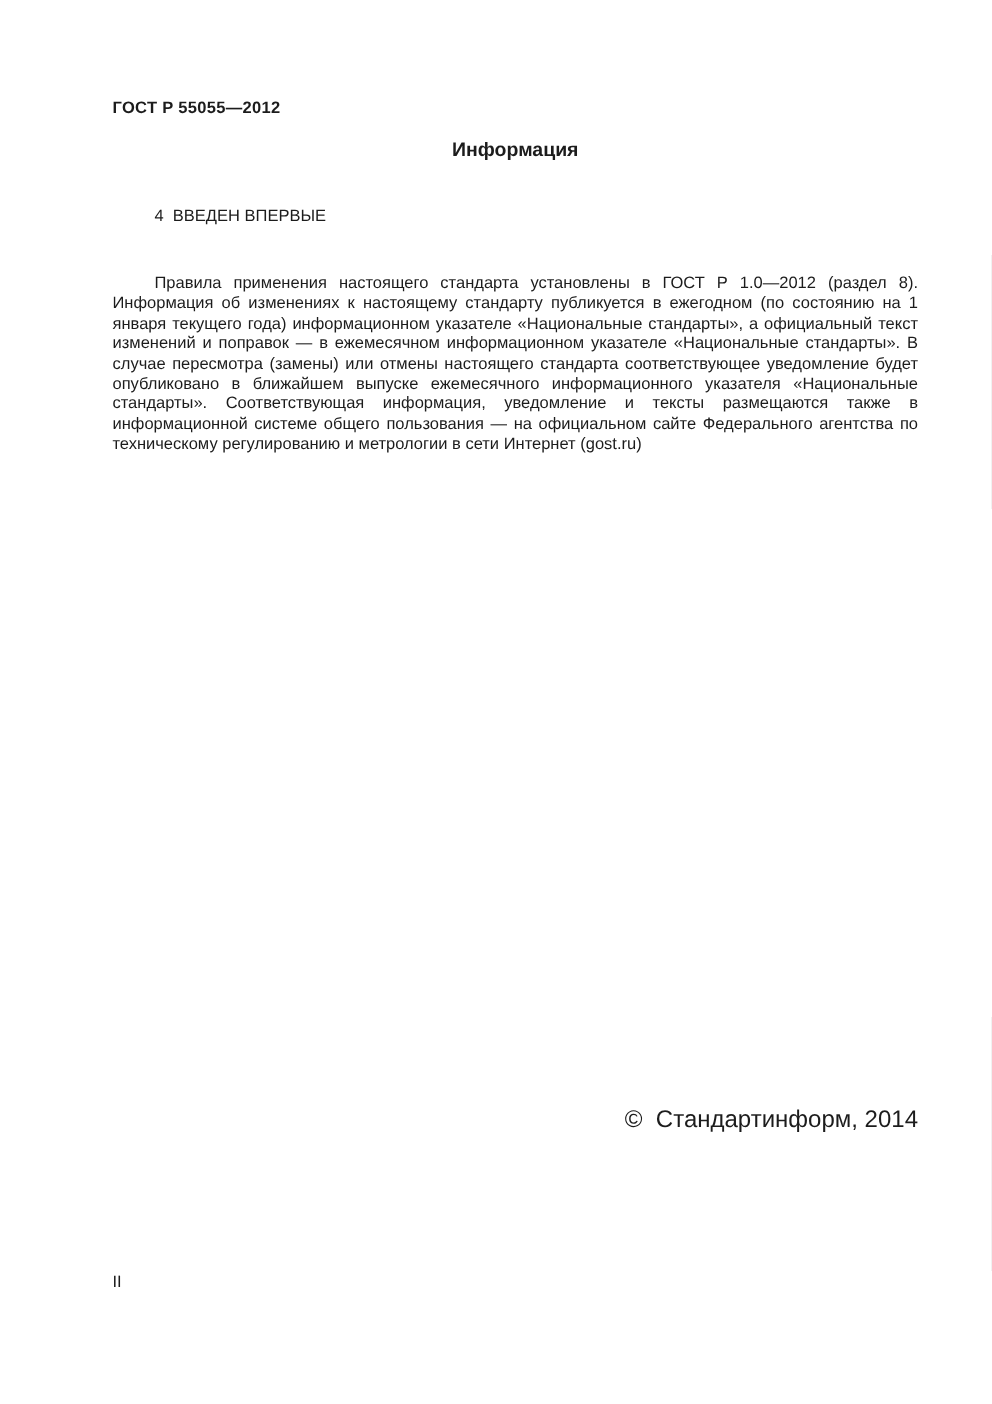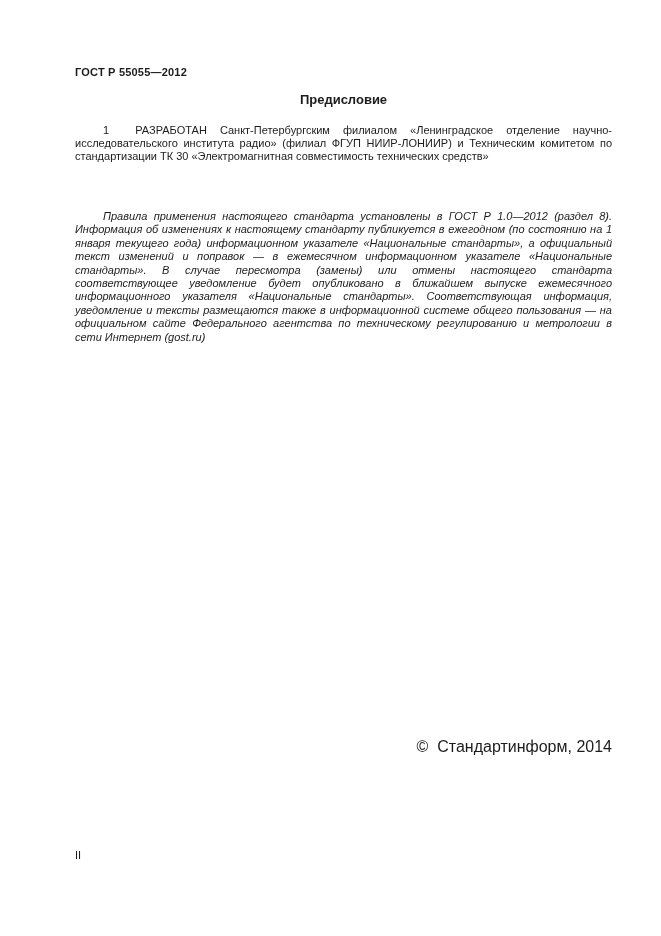--- a/index.html
+++ b/index.html
@@ -42,22 +42,21 @@
   }
   .para {
     margin: 0;
     font-size: 11px;
     line-height: 13px;
     text-align: justify;
     text-indent: 28px;
   }
   .para.spaced { margin-top: 14px; }
   .para.italic {
-    margin-top: 47px;
-    font-style: italic;
+    margin-top: 32px;
     line-height: 13.4px;
   }
   .copyright {
     position: absolute;
     right: 49px;
     top: 738px;
     font-size: 16px;
     text-align: center;
   }
   .reproduction {
@@ -73,24 +72,24 @@
     font-size: 11px;
   }
 </style>
 </head>
 <body>
 
 <div class="page">
 
   <div class="doc-number">ГОСТ Р 55055—2012</div>
 
-  <div class="title">Предисловие</div>
+  <div class="title">Информация</div>
 
   <div class="content">
-    <p class="para">1&nbsp; РАЗРАБОТАН Санкт-Петербургским филиалом «Ленинградское отделение научно-исследовательского института радио» (филиал ФГУП НИИР-ЛОНИИР) и Техническим комитетом по стандартизации ТК 30 «Электромагнитная совместимость технических средств»</p>
+    <p class="para spaced">4&nbsp; ВВЕДЕН ВПЕРВЫЕ</p>
     <p class="para italic">Правила применения настоящего стандарта установлены в ГОСТ Р 1.0—2012 (раздел 8). Информация об изменениях к настоящему стандарту публикуется в ежегодном (по состоянию на 1 января текущего года) информационном указателе «Национальные стандарты», а официальный текст изменений и поправок — в ежемесячном информационном указателе «Национальные стандарты». В случае пересмотра (замены) или отмены настоящего стандарта соответствующее уведомление будет опубликовано в ближайшем выпуске ежемесячного информационного указателя «Национальные стандарты». Соответствующая информация, уведомление и тексты размещаются также в информационной системе общего пользования — на официальном сайте Федерального агентства по техническому регулированию и метрологии в сети Интернет (gost.ru)</p>
   </div>
 
   <div class="copyright">©&nbsp; Стандартинформ, 2014</div>
 
 
   <div class="page-number">II</div>
 
 </div>
 

